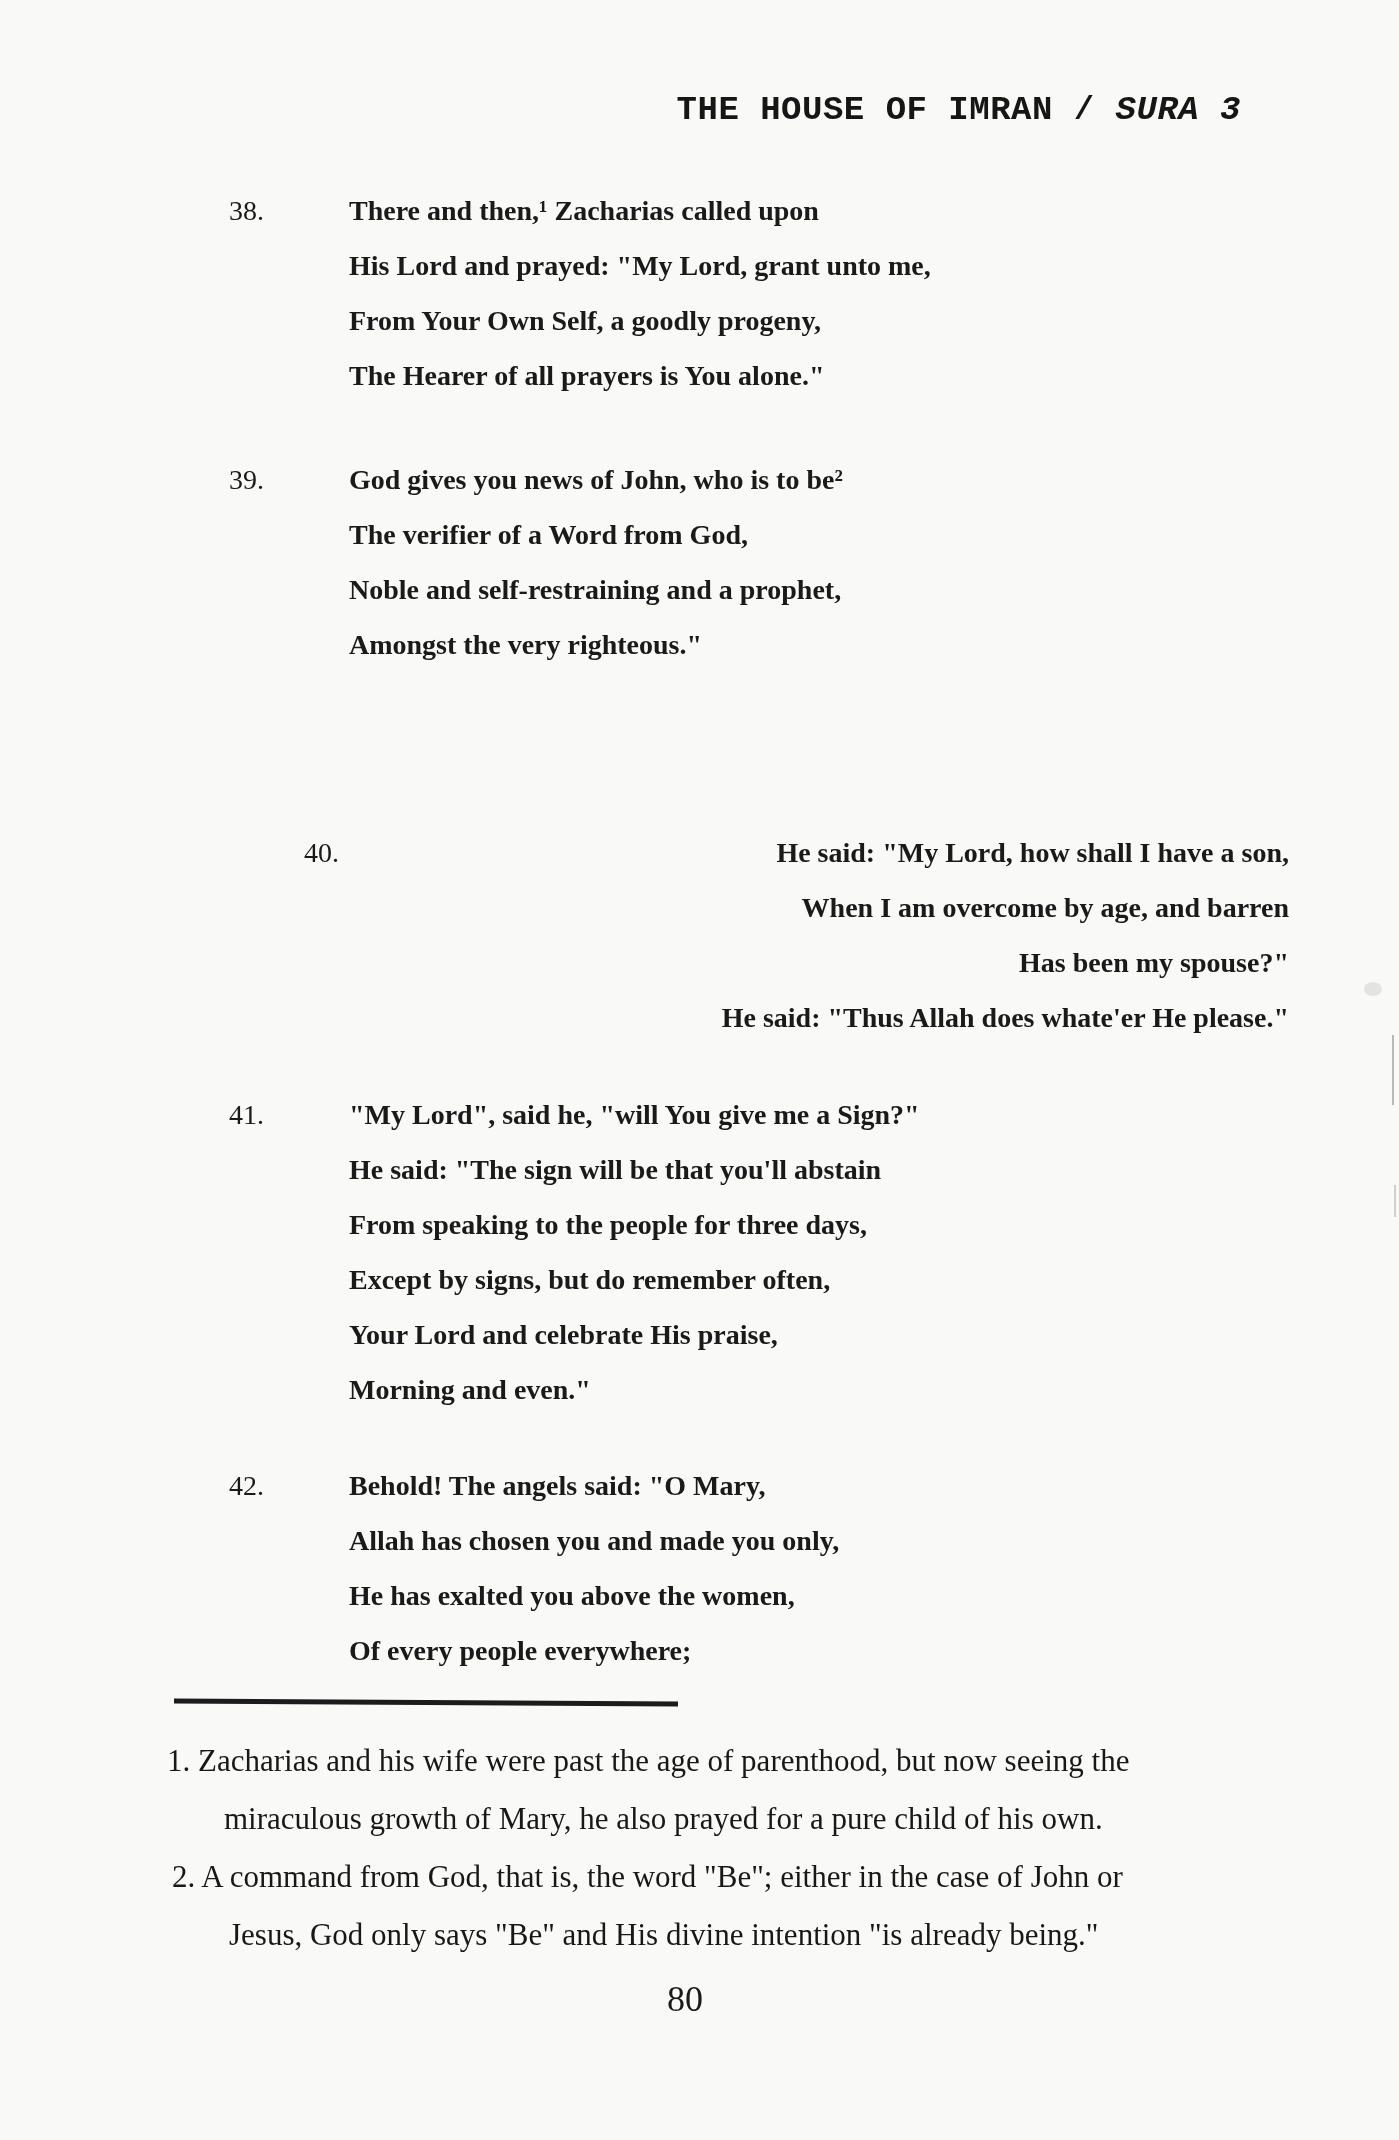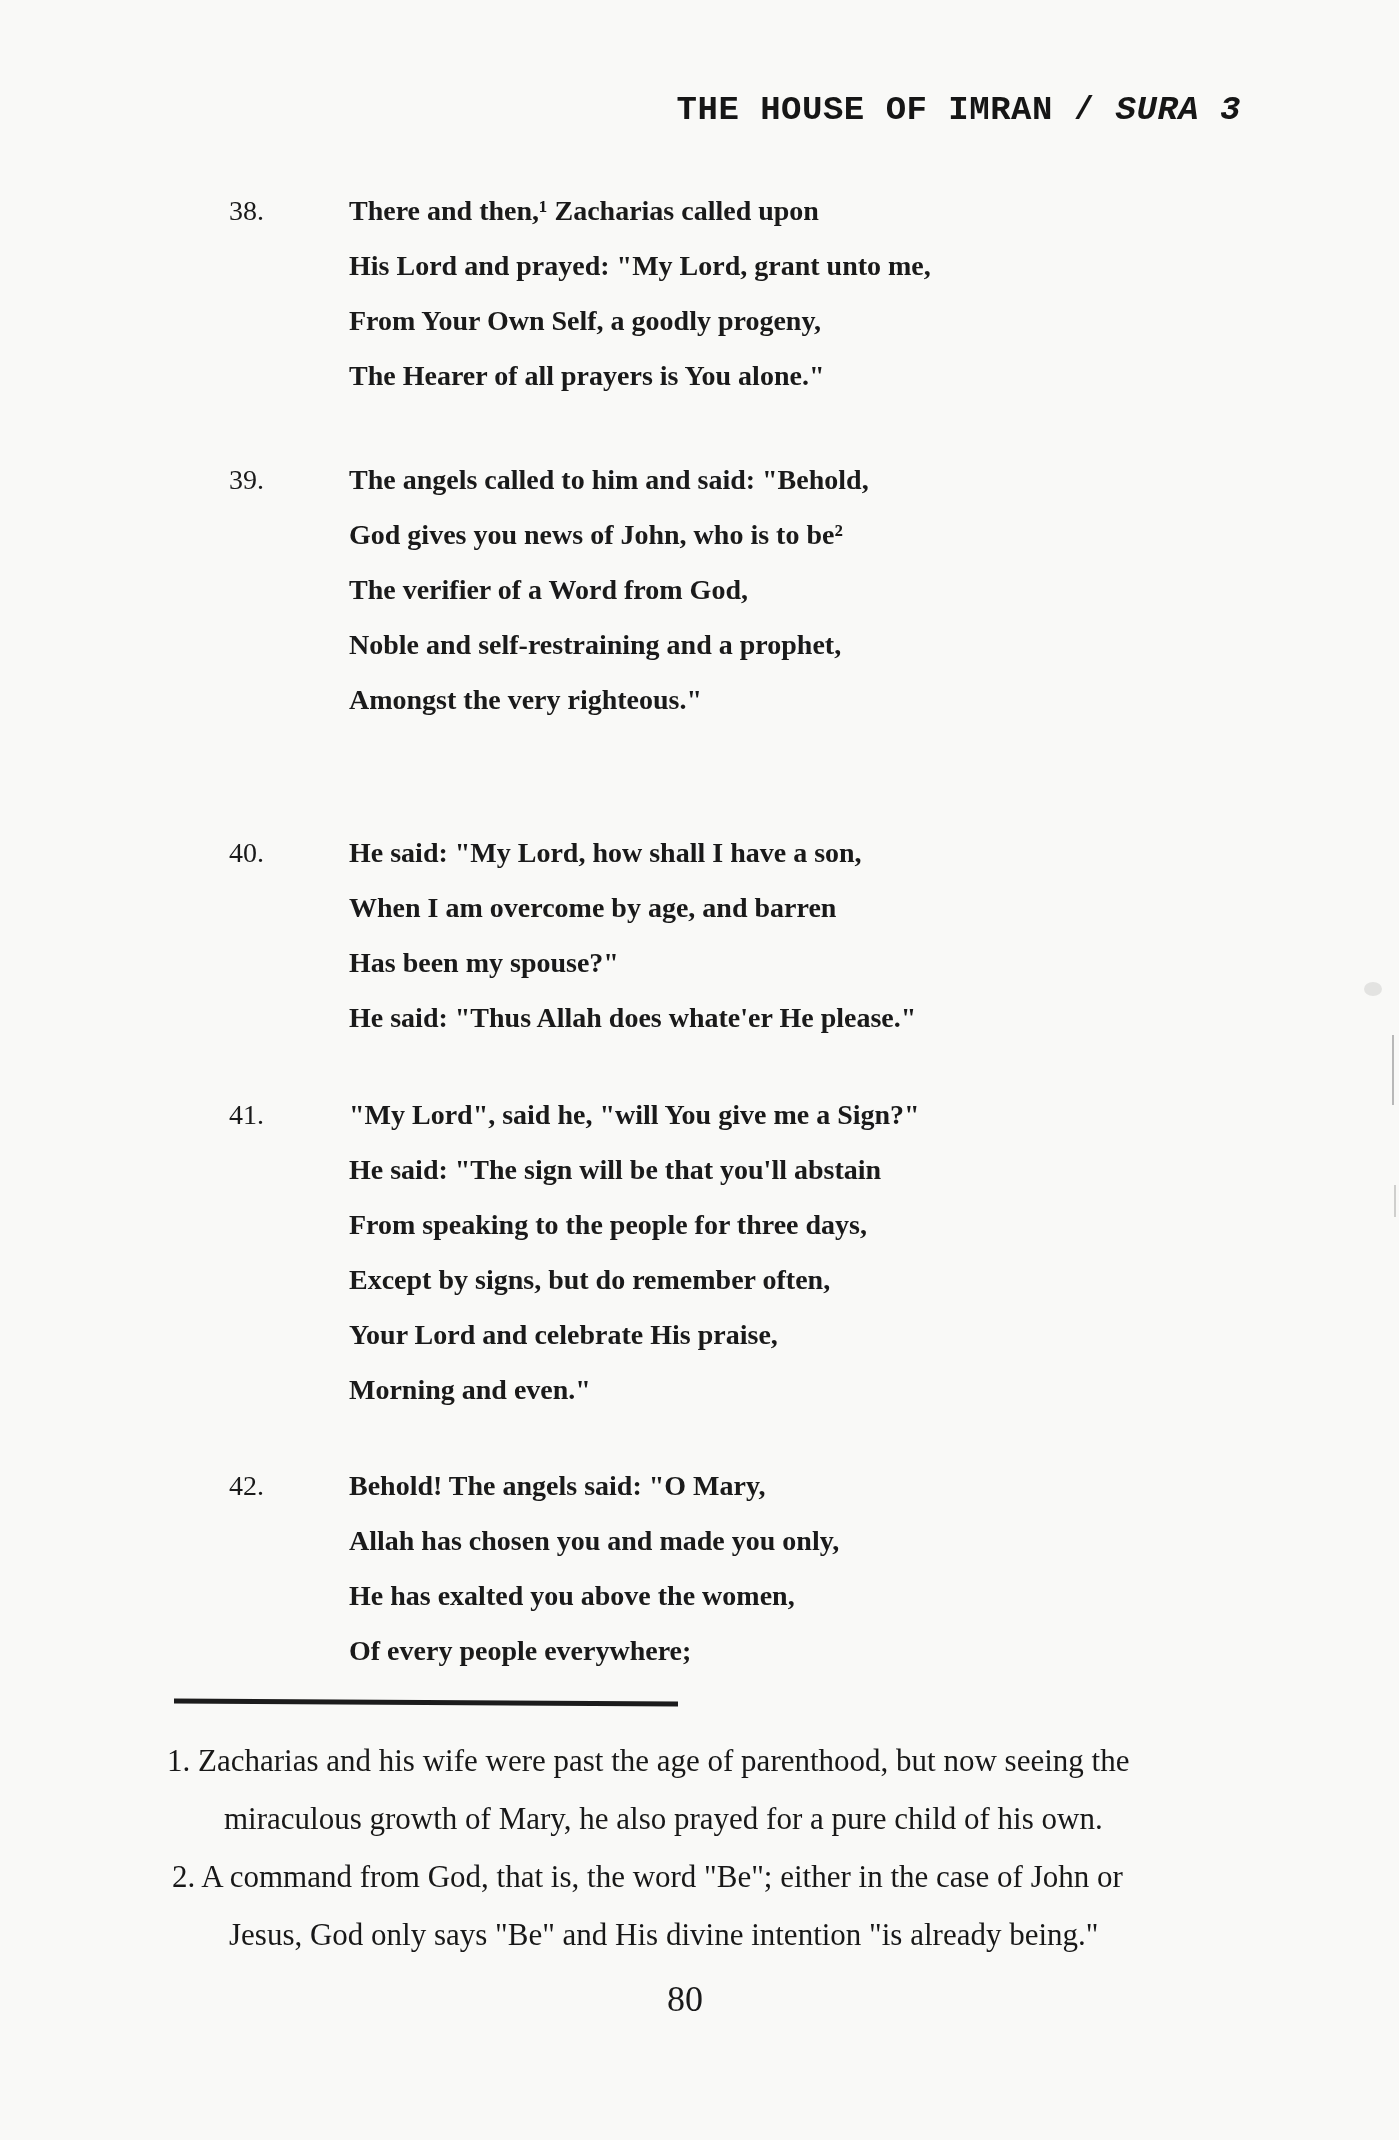--- a/index.html
+++ b/index.html
@@ -49,21 +49,21 @@
   }
   .verse-lines {
     margin-left: 120px;
     font-weight: bold;
   }
   .verse-line {
     white-space: nowrap;
   }
   .v38 { top: 183px; }
   .v39 { top: 452px; }
-  .v40 { top: 825px; }
+  .v40 { top: 825px; text-align: right; }
   .v41 { top: 1087px; }
   .v42 { top: 1458px; }
   
   .footnote-divider {
     position: absolute;
     left: 174px;
     top: 1700px;
     width: 504px;
     height: 5px;
     background: #1c1c1c;
@@ -138,21 +138,20 @@
       <div class="verse-line">There and then,¹ Zacharias called upon</div>
       <div class="verse-line">His Lord and prayed: "My Lord, grant unto me,</div>
       <div class="verse-line">From Your Own Self, a goodly progeny,</div>
       <div class="verse-line">The Hearer of all prayers is You alone."</div>
     </div>
   </div>
 
   <div class="verse v39">
     <span class="verse-number">39.</span>
     <div class="verse-lines">
-      <div class="verse-line">The angels called to him and said: "Behold,</div>
       <div class="verse-line">God gives you news of John, who is to be²</div>
       <div class="verse-line">The verifier of a Word from God,</div>
       <div class="verse-line">Noble and self-restraining and a prophet,</div>
       <div class="verse-line">Amongst the very righteous."</div>
     </div>
   </div>
 
   <div class="verse v40">
     <span class="verse-number">40.</span>
     <div class="verse-lines">

